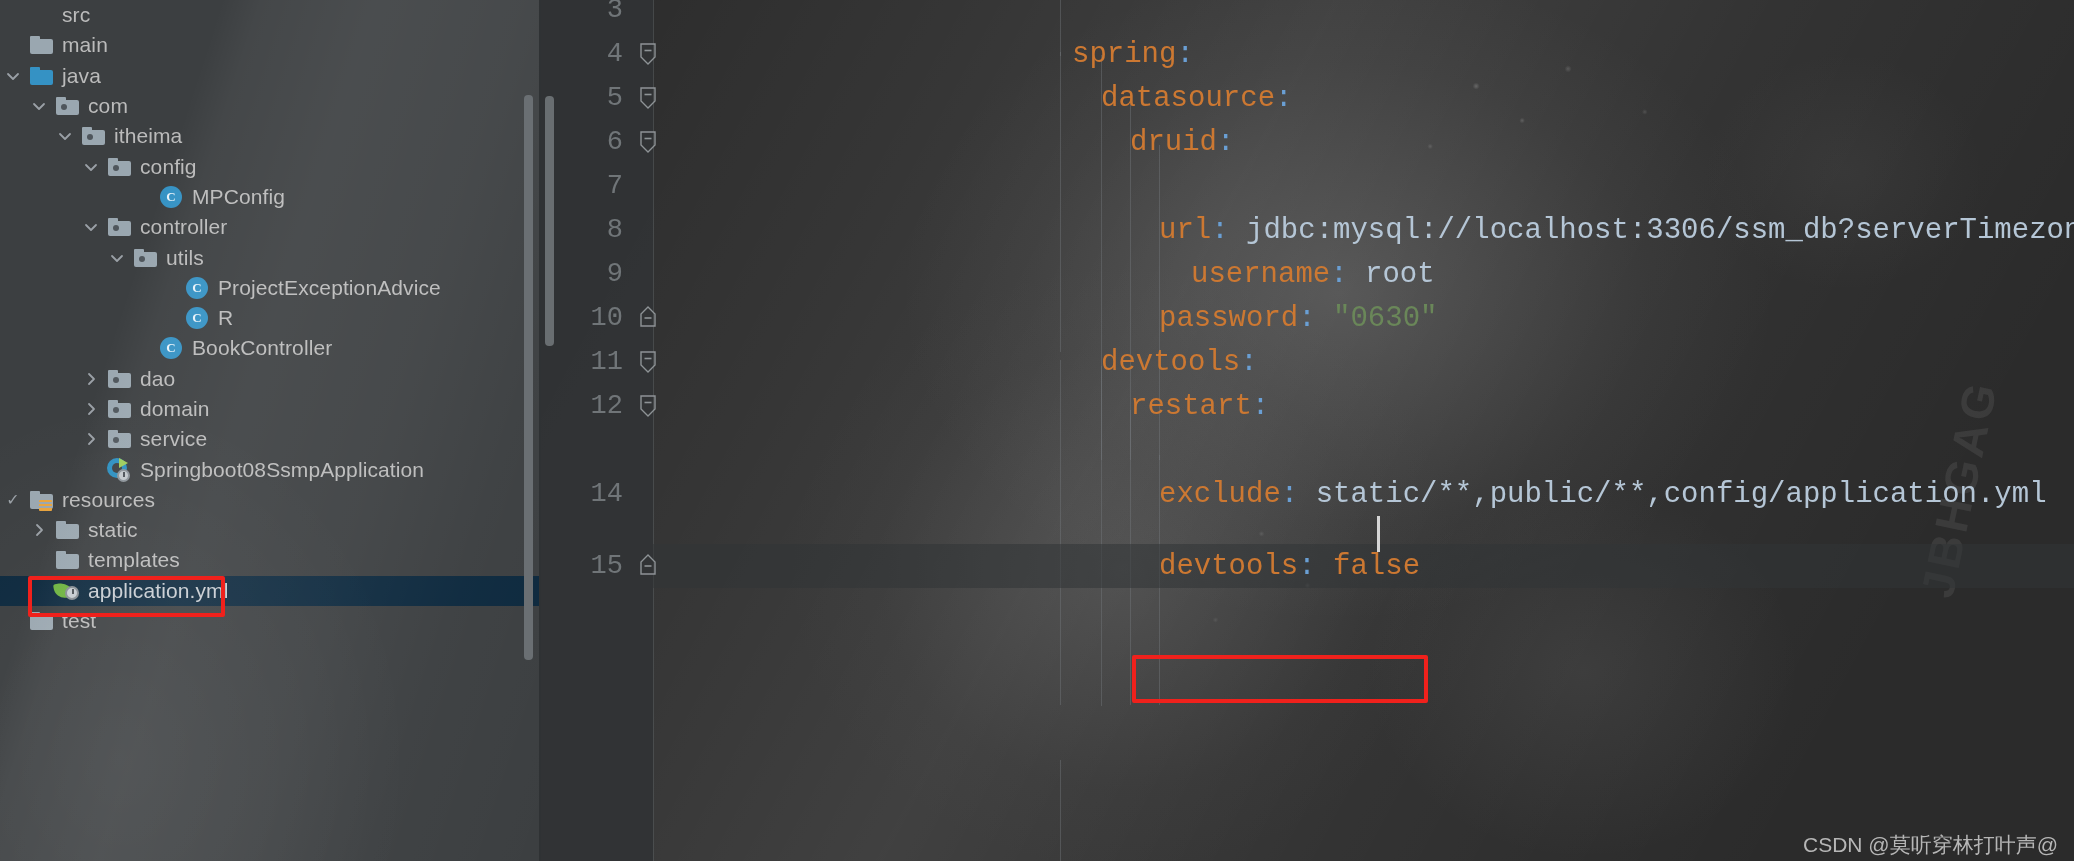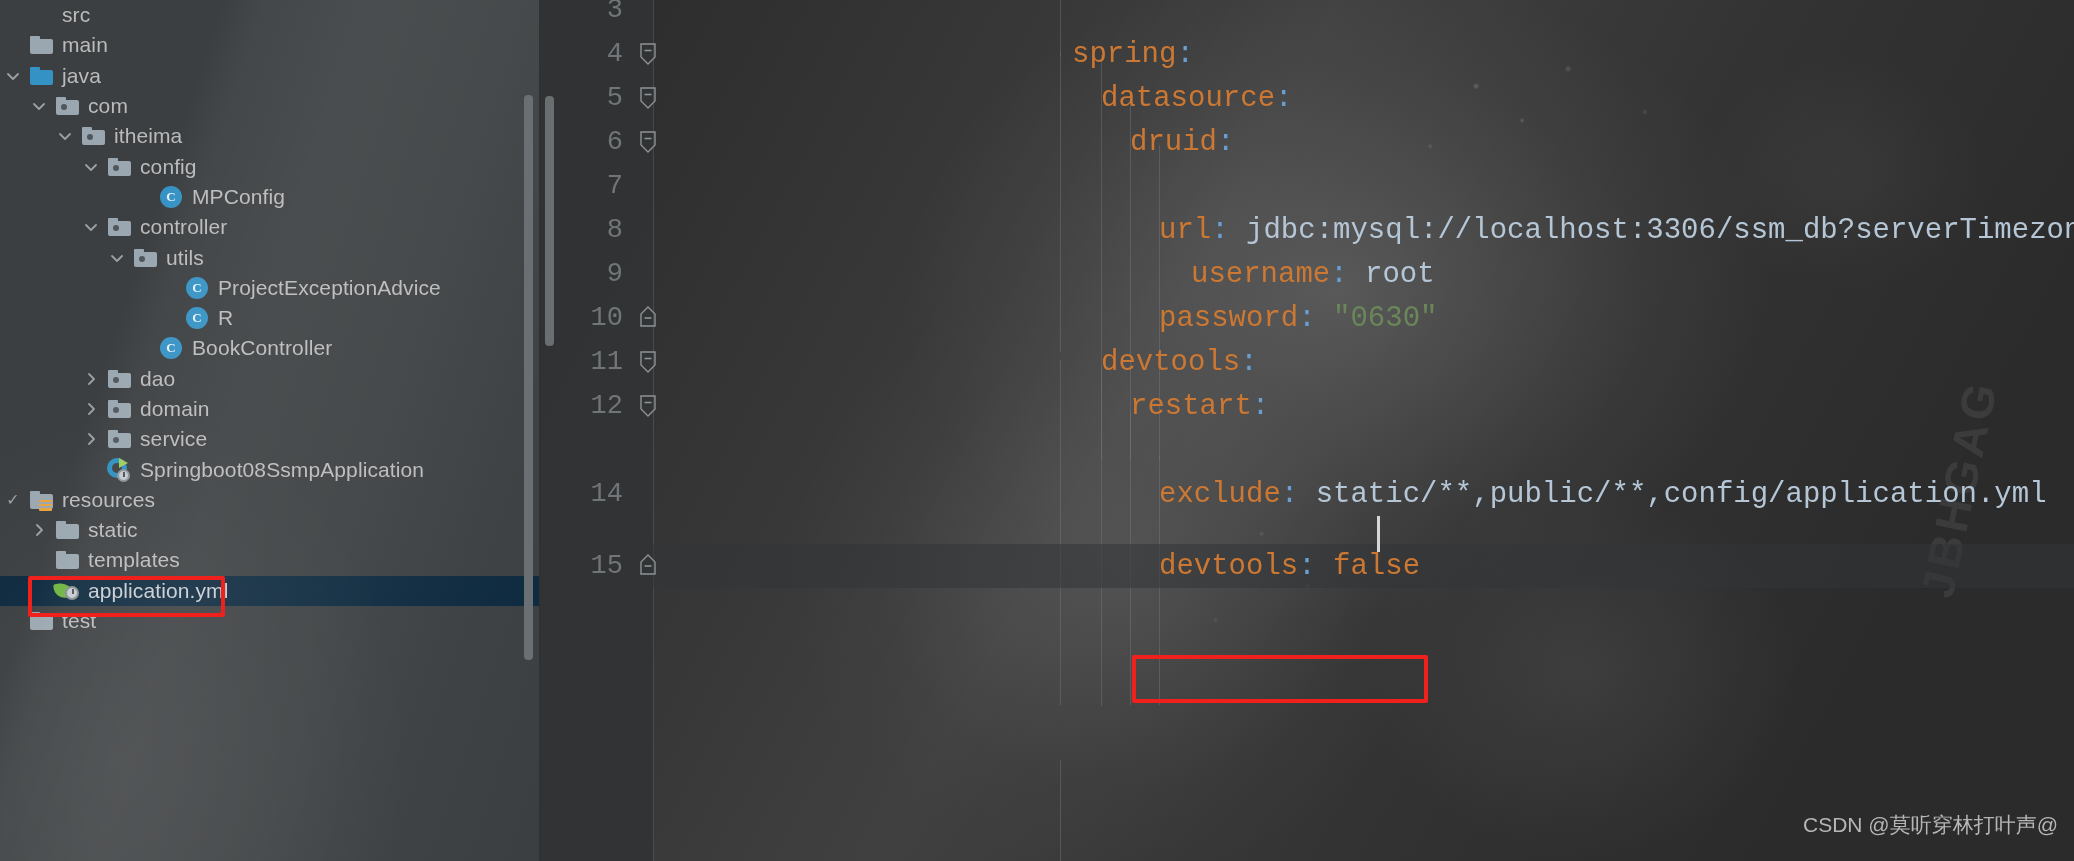--- a/index.html
+++ b/index.html
@@ -382,21 +382,21 @@
     border: 4px solid #f0211c;
     border-radius: 2px;
     box-sizing: border-box;
     z-index: 10;
     pointer-events: none;
   }
   
   #watermark {
     position: absolute;
     right: 16px;
-    bottom: 22px;
+    bottom: 2px;
     color: #b6b6b6;
     font-size: 21px;
     font-family: "Liberation Sans", sans-serif;
     z-index: 15;
     white-space: nowrap;
     margin-top: 35px;
   }
 </style>
 </head>
 <body>

